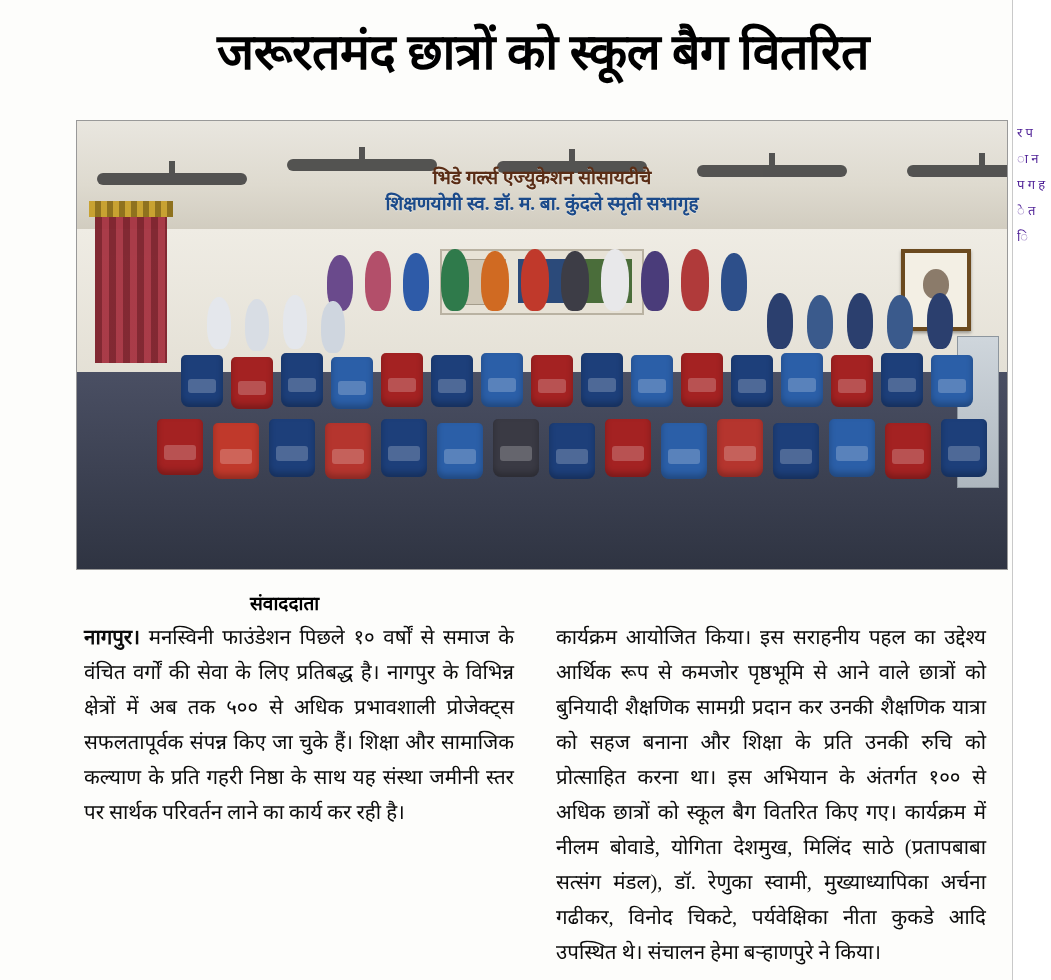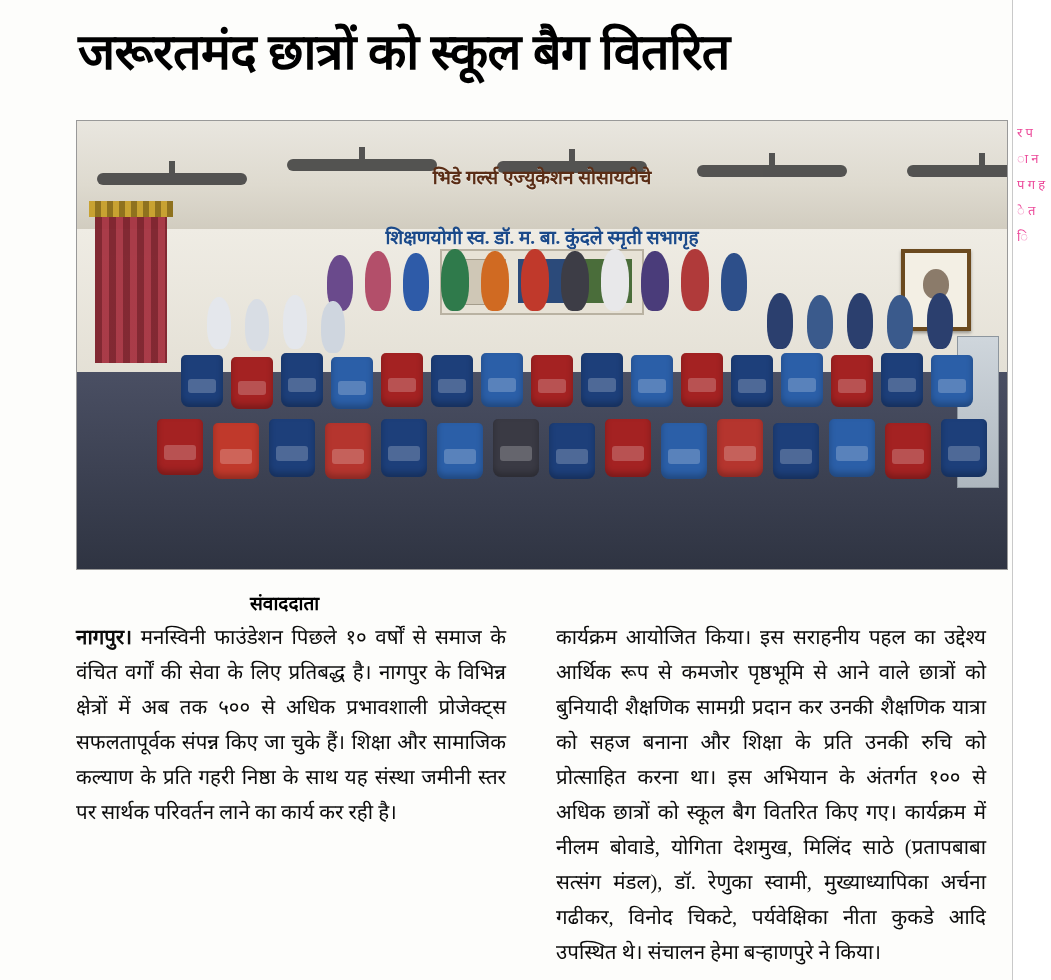--- a/index.html
+++ b/index.html
@@ -39,37 +39,37 @@
     overflow: hidden;
   }
   .right-strip .glyphs {
     position: absolute;
     top: 120px;
     left: 4px;
     width: 30px;
     font-family: "Liberation Serif", serif;
     font-size: 13px;
     line-height: 26px;
-    color: #ec4899;
+    color: #4c1d95;
     letter-spacing: 0px;
     word-break: break-all;
   }
 
   .headline {
     position: absolute;
     left: 78px;
     top: 22px;
     width: 930px;
     font-family: "Liberation Serif", serif;
     font-weight: bold;
     font-size: 50px;
     line-height: 60px;
     letter-spacing: -0.5px;
     color: #000;
-    text-align: left;
+    text-align: center;
     white-space: nowrap;
   }
 
   .photo {
     position: absolute;
     left: 76px;
     top: 120px;
     width: 930px;
     height: 448px;
     border: 1px solid #999;
@@ -114,21 +114,21 @@
     transform: translateX(-50%);
     width: 620px;
     text-align: center;
     color: #5a2d16;
     font-family: "Liberation Serif", serif;
     font-weight: bold;
     font-size: 19px;
     line-height: 26px;
     text-shadow: 0 1px 0 rgba(255,255,255,0.45);
   }
-  .banner-text .l2 { color: #1b4a8a; margin-top: 34px; }
+  .banner-text .l2 { color: #1b4a8a; }
 
   .portrait {
     position: absolute;
     right: 36px; top: 128px;
     width: 62px; height: 74px;
     background: #f3efe4;
     border: 4px solid #6b4a1f;
     box-shadow: 0 2px 3px rgba(0,0,0,0.35);
   }
   .portrait:after {
@@ -210,21 +210,21 @@
     width: 430px;
     font-family: "Liberation Serif", serif;
     font-size: 20.5px;
     line-height: 35px;
     color: #0b0b0b;
     text-align: justify;
     text-justify: inter-word;
   }
   .col p { margin: 0; }
   .col p.indent { text-indent: 40px; }
-  .col-left  { left: 76px; }
+  .col-left  { left: 84px; }
   .col-right { left: 556px; font-family: Liberation Serif, serif; }
   .lead {
     font-weight: bold;
   }
 </style>
 </head>
 <body>
 
 <div class="page">
 

